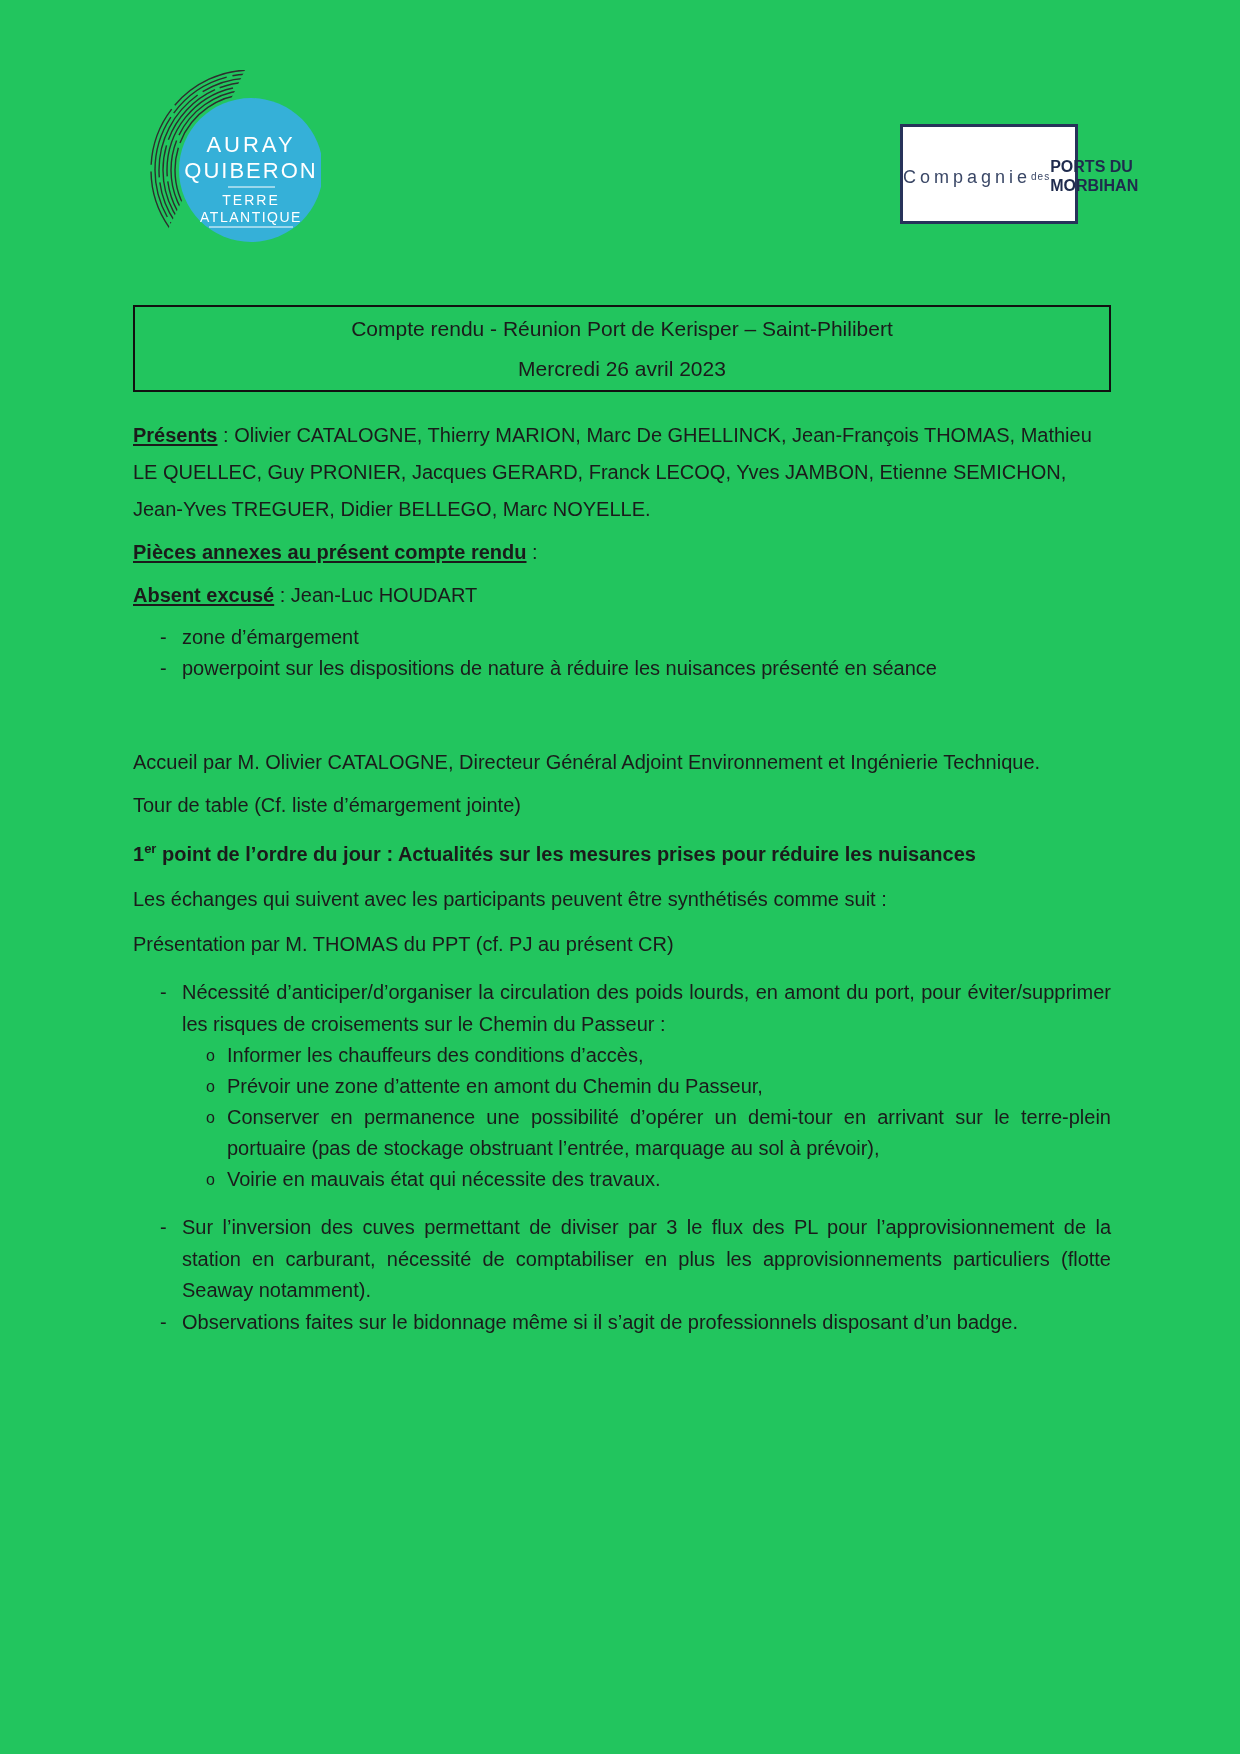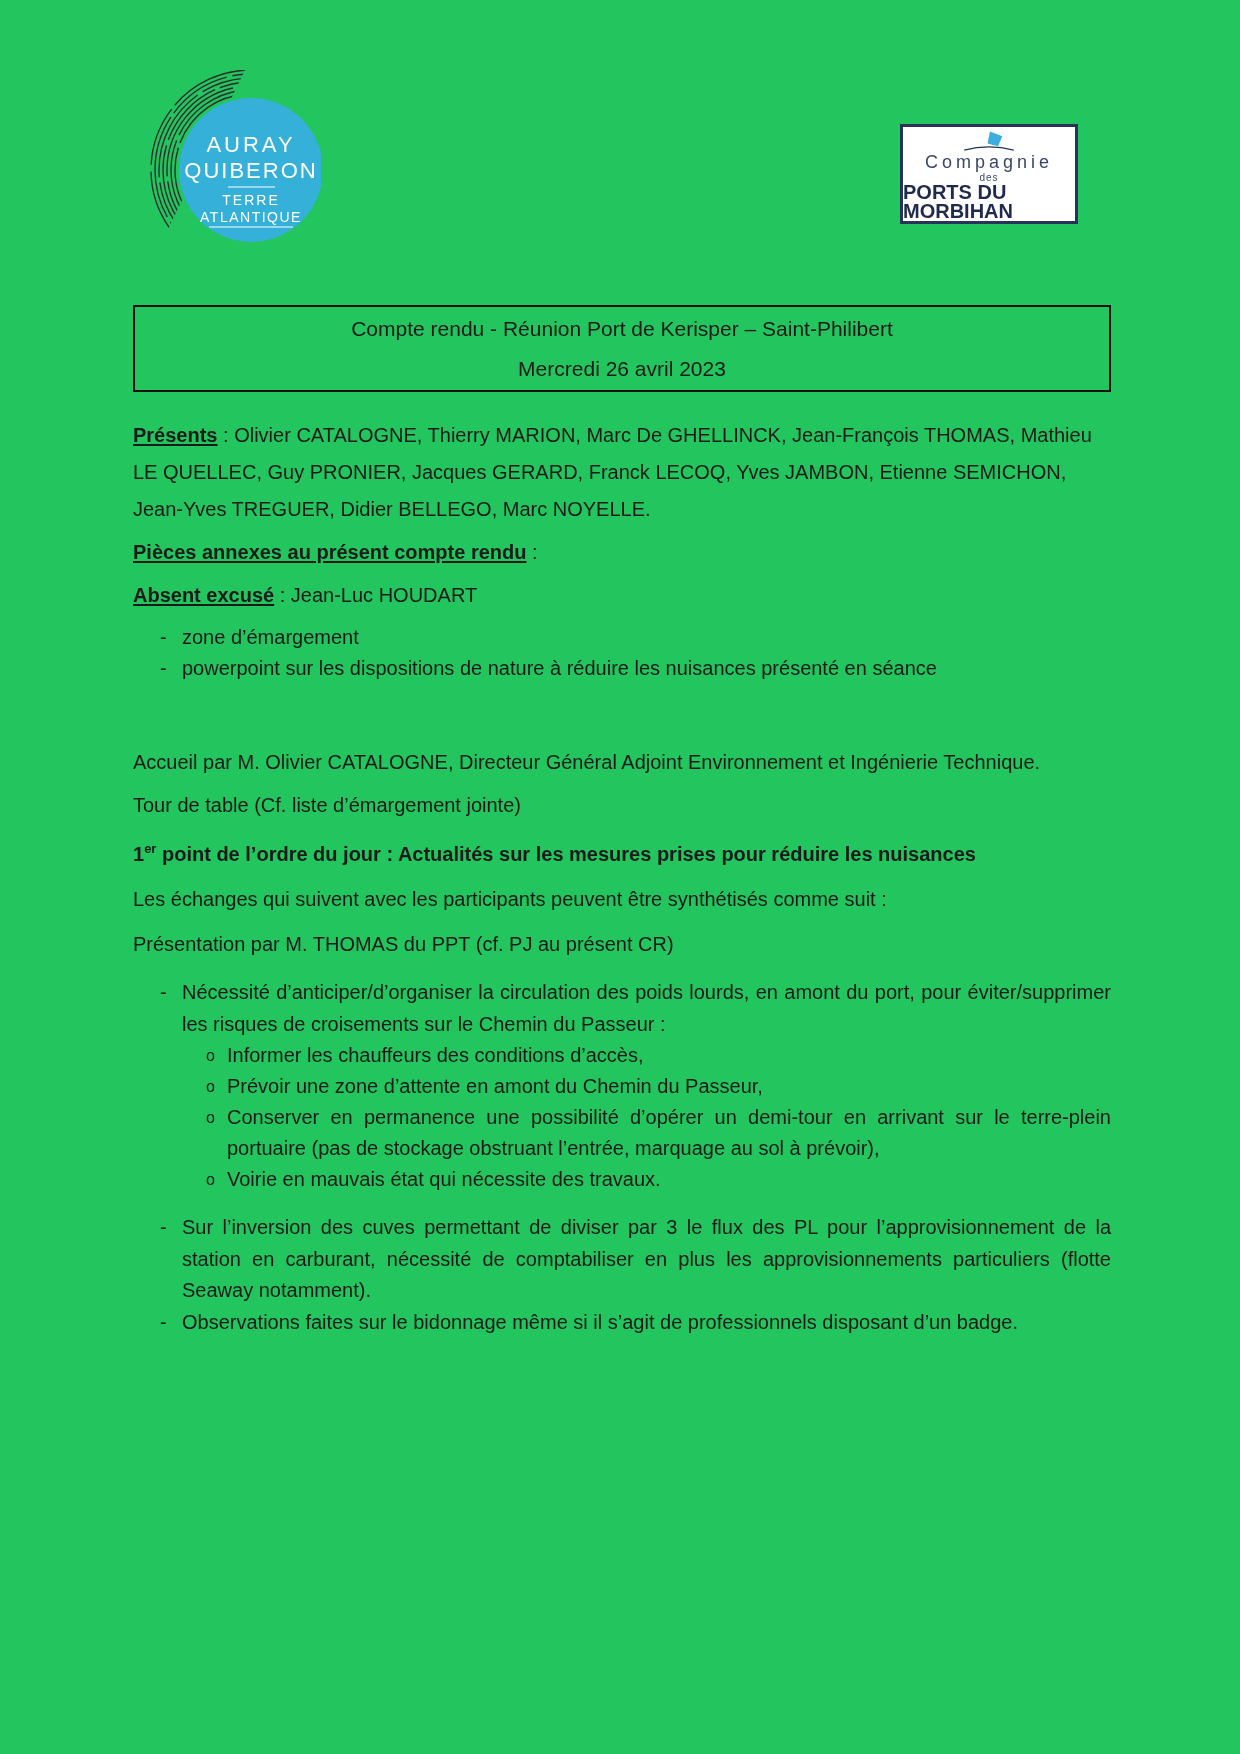--- a/index.html
+++ b/index.html
@@ -8,26 +8,26 @@
     background:#22c55e; overflow:hidden;
     font-family:"Liberation Sans","DejaVu Sans",sans-serif;
     color:#1b1b1b;
   }
 
   
   .logo-left { position:absolute; left:133px; top:70px; width:188px; height:178px; }
   .logo-right {
     position:absolute; left:900px; top:124px; width:178px; height:100px;
     border:3px solid #27335a; box-sizing:border-box; background:#fff;
-    display:flex; flex-direction:column; align-items:center; justify-content:flex-start;
+    display:flex; flex-direction:row; align-items:center; justify-content:flex-start;
     padding-top:4px;
   }
   .logo-right .lr-word  { font-size:18px; letter-spacing:4px; color:#3a4766; line-height:20px; margin-top:1px; }
   .logo-right .lr-des   { font-size:10px; letter-spacing:1px; color:#3a4766; line-height:11px; }
-  .logo-right .lr-ports { font-size:20px; font-weight:bold; color:#1f2b4d; line-height:19px; letter-spacing:0px; }
+  .logo-right .lr-ports { font-size:16px; font-weight:bold; color:#1f2b4d; line-height:19px; letter-spacing:0px; }
 
   
   .content { position:absolute; left:133px; top:305px; width:978px; font-size:20px; line-height:37px; }
 
   .title-box {
     border:2px solid #111; text-align:center; font-weight:normal; font-size:21px;
     line-height:40px; padding:2px 10px 1px; margin:0 0 25px 0;
   }
 
   .para { margin:0 0 6px 0; }

